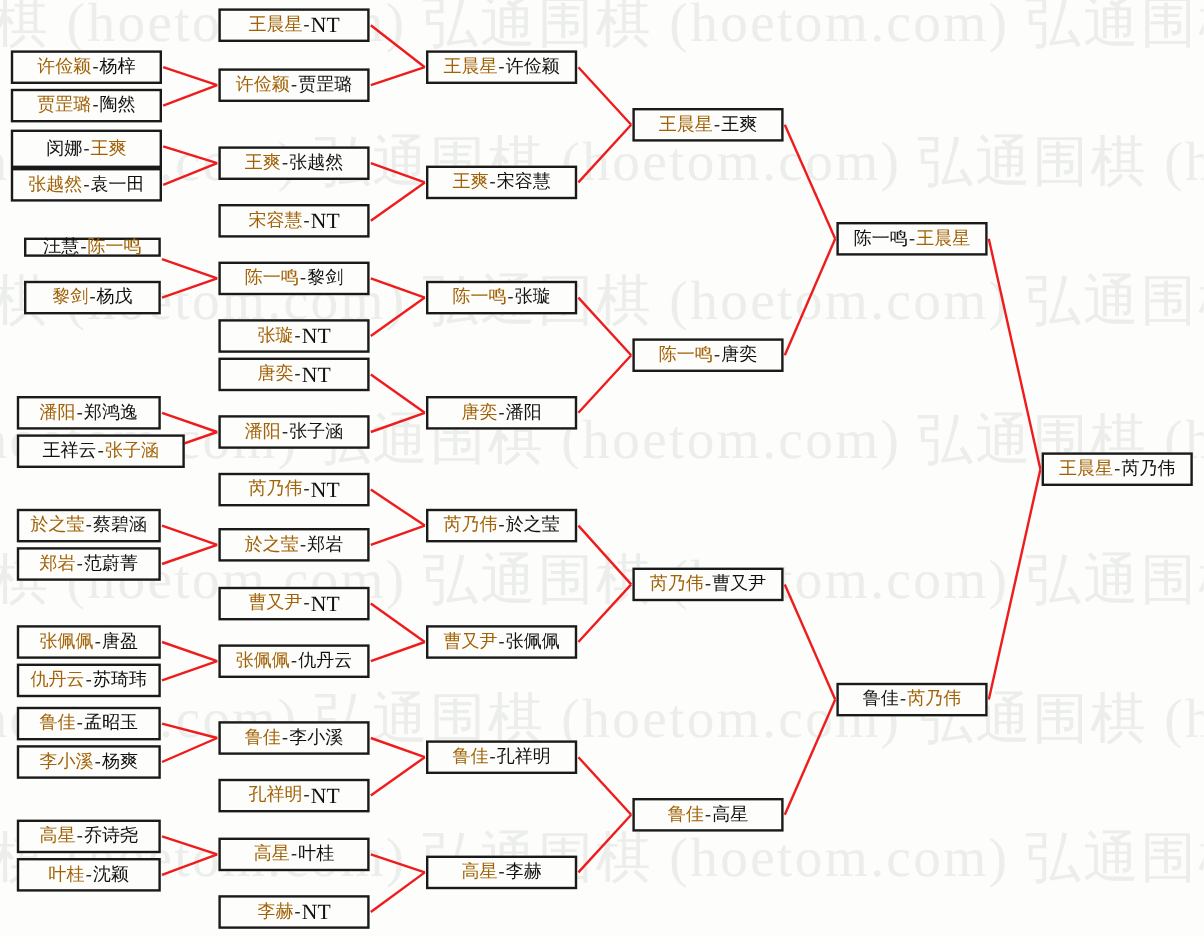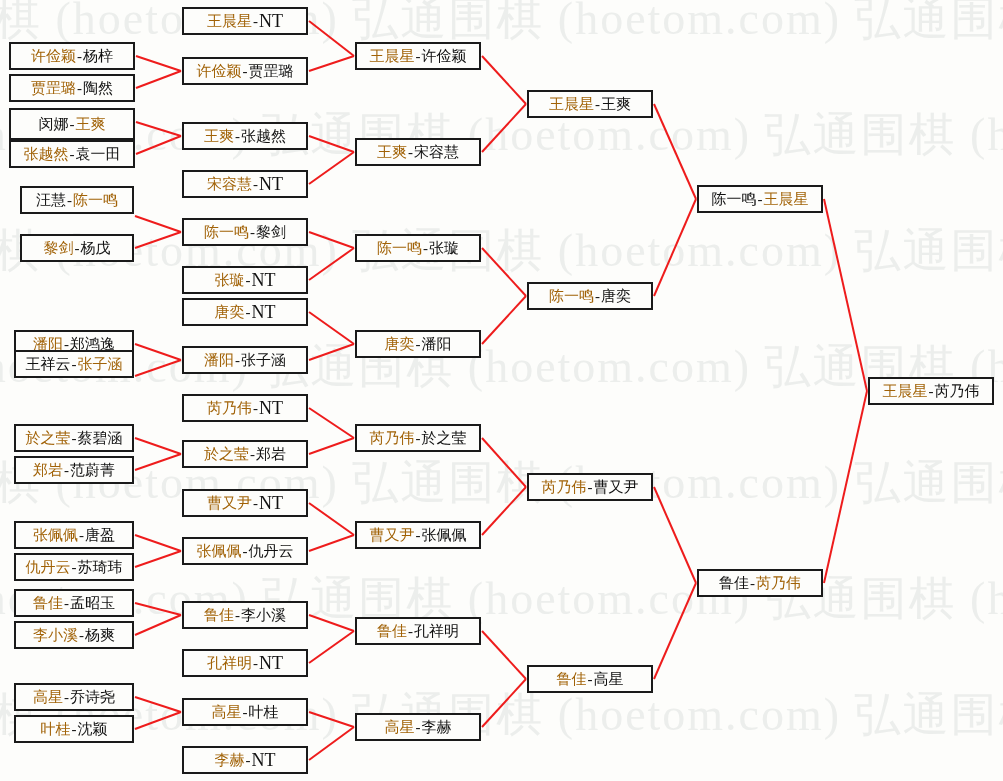--- a/index.html
+++ b/index.html
@@ -122,36 +122,36 @@
       <div class="match" id="box-r1m3" style="left: 9px; top: 108px; width: 126px; height: 32px;">
         <span class="p lose">闵娜</span>
         <span class="sep">-</span>
         <span class="p win">王爽</span>
       </div>
       <div class="match" id="box-r1m4" style="left: 9px; top: 140px; width: 126px; height: 28px;">
         <span class="p win">张越然</span>
         <span class="sep">-</span>
         <span class="p lose">袁一田</span>
       </div>
-      <div class="match" id="box-r1m5" style="left: 20px; top: 186px; width: 114px; height: 28px; align-items: center;">
+      <div class="match" id="box-r1m5" style="left: 20px; top: 198px; width: 114px; height: 16px; align-items: center;">
         <span class="p lose">汪慧</span>
         <span class="sep">-</span>
         <span class="p win">陈一鸣</span>
       </div>
       <div class="match" id="box-r1m6" style="left: 20px; top: 234px; width: 114px; height: 28px;">
         <span class="p win">黎剑</span>
         <span class="sep">-</span>
         <span class="p lose">杨戊</span>
       </div>
       <div class="match" id="box-r1m7" style="left: 14px; top: 330px; width: 120px; height: 28px;">
         <span class="p win">潘阳</span>
         <span class="sep">-</span>
         <span class="p lose">郑鸿逸</span>
       </div>
-      <div class="match" id="box-r1m8" style="left: 14px; top: 350px; width: 120px; height: 28px;">
+      <div class="match" id="box-r1m8" style="left: 14px; top: 362px; width: 140px; height: 28px;">
         <span class="p lose">王祥云</span>
         <span class="sep">-</span>
         <span class="p win">张子涵</span>
       </div>
       <div class="match" id="box-r1m9" style="left: 14px; top: 424px; width: 120px; height: 28px;">
         <span class="p win">於之莹</span>
         <span class="sep">-</span>
         <span class="p lose">蔡碧涵</span>
       </div>
       <div class="match" id="box-r1m10" style="left: 14px; top: 456px; width: 120px; height: 28px;">

